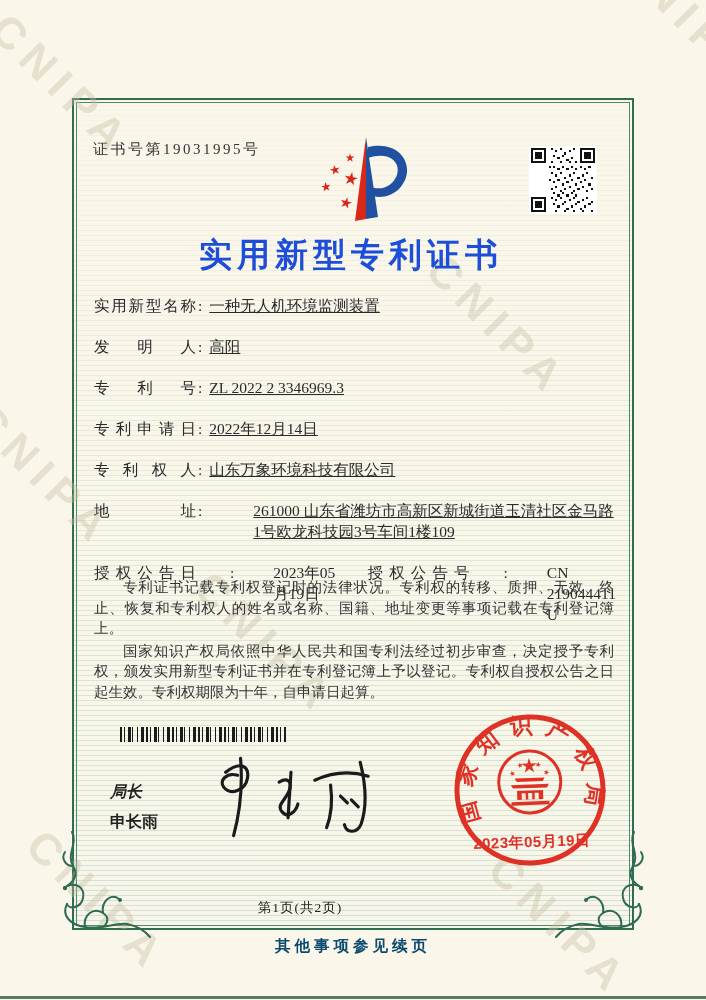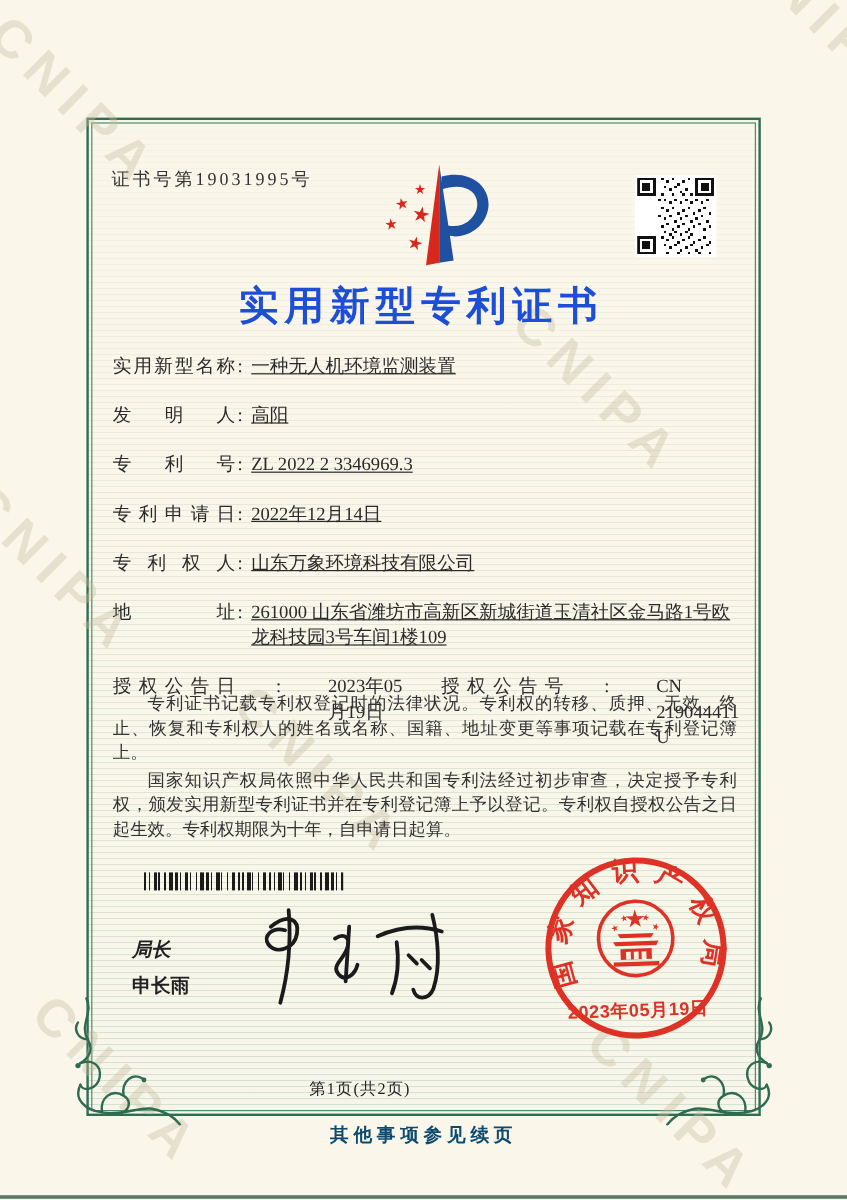--- a/index.html
+++ b/index.html
@@ -230,21 +230,21 @@
       <span class="fvalue">2022年12月14日</span>
     </div>
     <div class="frow">
       <span class="flabel">专利权人</span>
       <span class="fcolon">:</span>
       <span class="fvalue">山东万象环境科技有限公司</span>
     </div>
     <div class="frow">
       <span class="flabel">地址</span>
       <span class="fcolon">:</span>
-      <span class="fvalue" style="max-width:402px;">261000 山东省潍坊市高新区新城街道玉清社区金马路1号欧龙科技园3号车间1楼109</span>
+      <span class="fvalue" style="max-width:402px;margin-left:44px;">261000 山东省潍坊市高新区新城街道玉清社区金马路1号欧龙科技园3号车间1楼109</span>
     </div>
     <div class="frow">
       <span class="grant-pair">
         <span class="flabel">授权公告日</span>
         <span class="fcolon">:</span>
         <span>2023年05月19日</span>
       </span>
       <span class="grant-pair grant-gap">
         <span class="flabel">授权公告号</span>
         <span class="fcolon">:</span>

